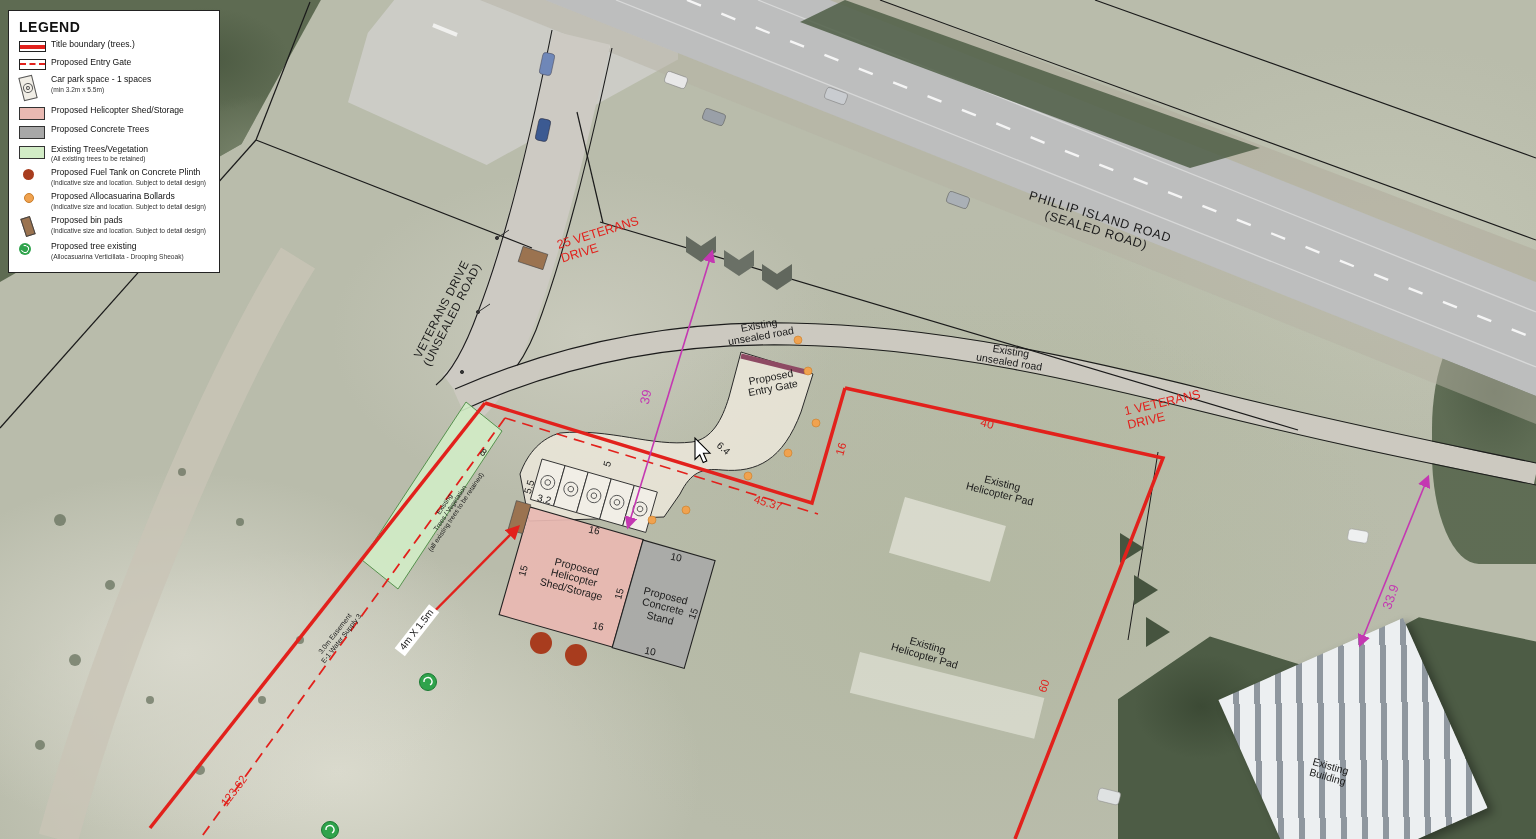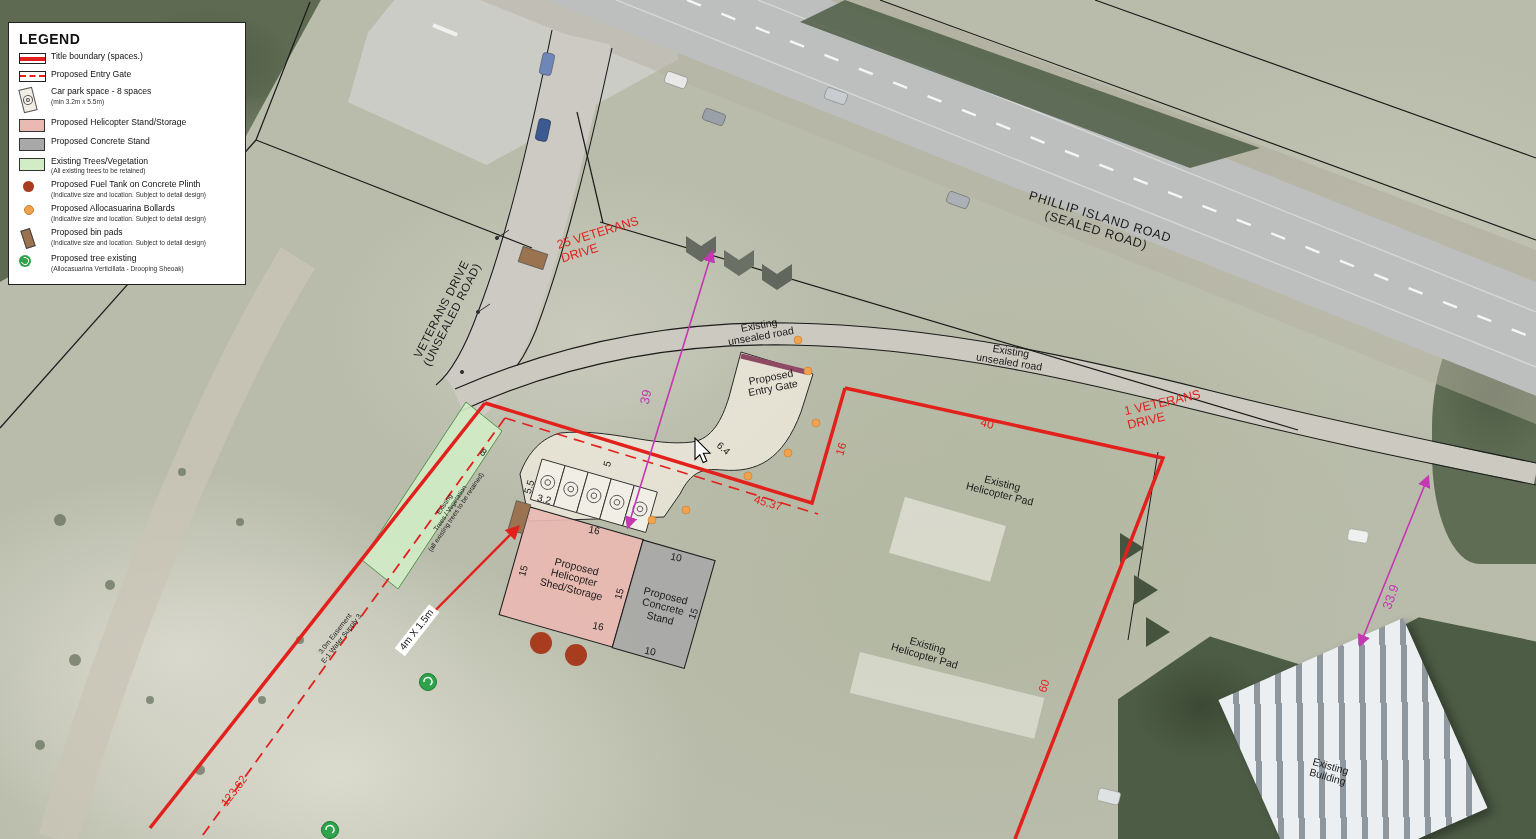--- a/index.html
+++ b/index.html
@@ -33,21 +33,21 @@
     clip-path:polygon(0 42%,22% 16%,48% 30%,72% 8%,100% 18%,100% 100%,0 100%);
     background:
       radial-gradient(90px 70px at 20% 45%, #3c4a35 0%, rgba(60,74,53,0) 75%),
       radial-gradient(110px 80px at 60% 70%, #41503a 0%, rgba(65,80,58,0) 75%),
       #4d5c45;}
   .bg-building{left:1252px;top:650px;width:202px;height:208px;transform:rotate(-24deg);
     background:repeating-linear-gradient(113deg,#eceff1 0 15px,#8f979f 15px 21px);
     box-shadow:4px 6px 10px rgba(0,0,0,.35);}
   
   .legend{position:absolute;left:8px;top:10px;width:200px;background:#fff;
-    border:1.3px solid #222;padding:8px 26px 6px 10px;z-index:6;color:#111;margin-top:12px;}
+    border:1.3px solid #222;padding:8px 0 6px 10px;z-index:6;color:#111;}
   .legend h1{margin:0 0 5px;font-size:14px;letter-spacing:.5px;}
   .lrow{display:flex;align-items:flex-start;margin-bottom:5.5px;}
   .sw{width:32px;flex:0 0 32px;display:flex;justify-content:flex-start;padding-top:1px;}
   .lt{font-size:8.6px;line-height:1.15;}
   .lt .sub{display:block;font-size:6.6px;color:#333;margin-top:1px;}
   .ic-box{width:25px;height:9px;border:1.2px solid #222;display:flex;align-items:center;justify-content:center;}
   .ic-box.red::after{content:"";width:100%;height:4px;background:#e2211c;}
   .ic-box.dash::after{content:"";width:100%;height:0;border-top:2.6px dashed #e2211c;}
   .ic-park{width:12px;height:22px;border:1px solid #555;background:#f1eee6;transform:rotate(-14deg);
     display:flex;align-items:center;justify-content:center;margin-left:2px;}
@@ -309,52 +309,52 @@
     <div class="lbl" style="left:723px;top:449px;--r:42deg;font-size:10px;">6.4</div>
   </div>
 
   <div class="legend">
     <h1>LEGEND</h1>
 
     <div class="lrow">
       <span class="sw">
           <span class="ic-box red"></span>
         </span>
-      <span class="lt"><span>Title boundary (spaces.)</span></span>
+      <span class="lt"><span>Title boundary (trees.)</span></span>
       </div>
 
     <div class="lrow">
       <span class="sw">
           <span class="ic-box dash"></span>
         </span>
       <span class="lt"><span>Proposed Entry Gate</span></span>
       </div>
 
     <div class="lrow">
       <span class="sw">
           <span class="ic-park">
             <i></i>
           </span>
         </span>
-      <span class="lt"><span>Car park space - 8 spaces</span>
+      <span class="lt"><span>Car park space - 1 spaces</span>
         <span class="sub">(min 3.2m x 5.5m)</span></span>
       </div>
 
     <div class="lrow">
       <span class="sw">
           <span class="ic-fill" style="background:#e9b9b2;"></span>
         </span>
-      <span class="lt"><span>Proposed Helicopter Stand/Storage</span></span>
+      <span class="lt"><span>Proposed Helicopter Shed/Storage</span></span>
       </div>
 
     <div class="lrow">
       <span class="sw">
           <span class="ic-fill" style="background:#a8a8a8;"></span>
         </span>
-      <span class="lt"><span>Proposed Concrete Stand</span></span>
+      <span class="lt"><span>Proposed Concrete Trees</span></span>
       </div>
 
     <div class="lrow">
       <span class="sw">
           <span class="ic-fill" style="background:#d2ecc6;"></span>
         </span>
       <span class="lt"><span>Existing Trees/Vegetation</span>
         <span class="sub">(All existing trees to be retained)</span></span>
       </div>
 

